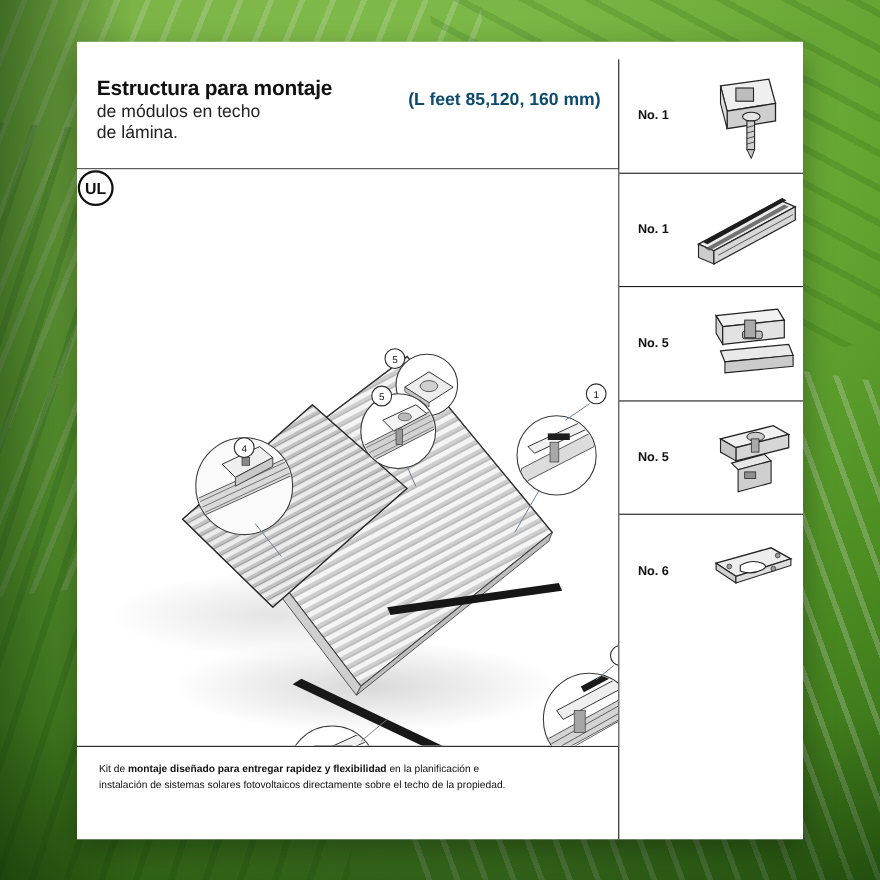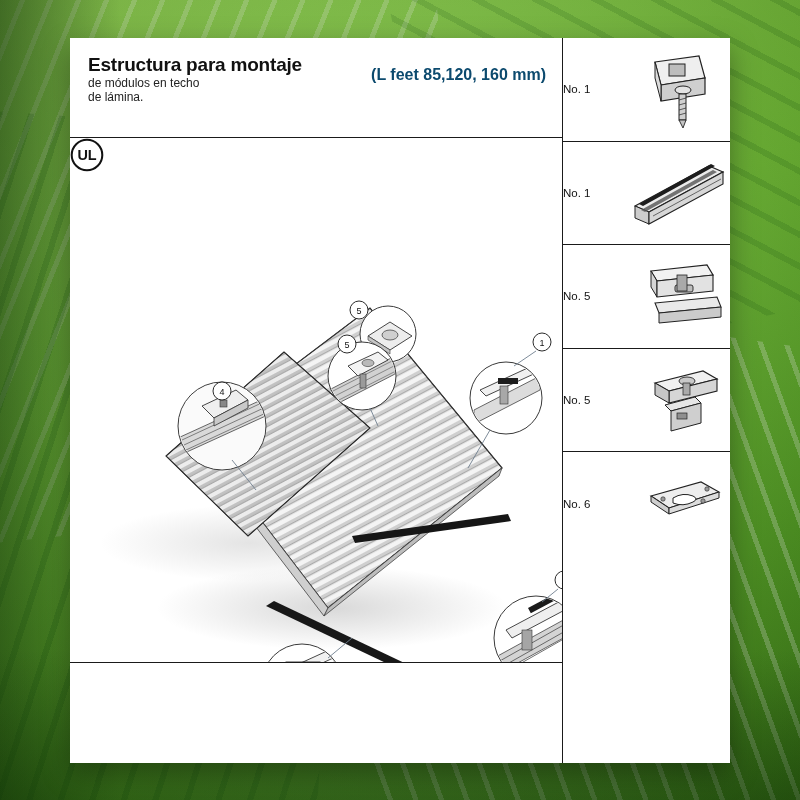--- a/index.html
+++ b/index.html
@@ -56,34 +56,34 @@
     position:absolute;left:0;bottom:0;width:800px;height:150px;
     background:linear-gradient(0deg,rgba(20,60,10,.45),rgba(20,60,10,0));
   }
 
   
   .sheet{
     position:absolute;left:70px;top:38px;width:660px;height:725px;
     background:#ffffff;
     box-shadow:0 10px 26px rgba(0,0,0,.35);
   }
-  .sheet-inner{position:absolute;inset:0;display:flex;}
+  .sheet-inner{position:absolute;inset:0;display:flex;margin-top:16px;}
   .left-col{width:492px;height:100%;position:relative;border-right:1px solid #1a1a1a;}
   .right-col{flex:1;height:100%;position:relative;}
 
   
   .header{
     position:relative;height:100px;border-bottom:1px solid #1a1a1a;
     padding:16px 18px 0 18px;box-sizing:border-box;
   }
   .title-main{
     font-size:19px;font-weight:bold;color:#111;line-height:1.15;letter-spacing:-.2px;
   }
   .title-sub{
-    font-size:12px;color:#222;line-height:1.2;font-weight:400;
+    font-size:16px;color:#222;line-height:1.2;font-weight:400;
   }
   .feet-label{
     position:absolute;right:16px;top:28px;font-size:16px;font-weight:bold;color:#0c4a6e;
   }
 
   
   .diagram{position:relative;height:524px;border-bottom:1px solid #1a1a1a;overflow:hidden;background:#fff;}
   .diagram svg{position:absolute;left:0;top:0;}
 
   
@@ -93,21 +93,21 @@
   }
   .foot b{font-weight:bold;}
 
   
   .part{
     position:relative;height:103.6px;border-bottom:1px solid #1a1a1a;
     display:flex;align-items:center;box-sizing:border-box;
   }
   .part:last-child{border-bottom:none;}
   .part .lbl{
-    width:62px;flex:none;font-size:11.5px;font-weight:normal;color:#111;
+    width:62px;flex:none;text-align:center;font-size:11.5px;font-weight:bold;color:#111;
   }
   .part .pic{flex:1;height:100%;position:relative;}
   .part .pic svg{position:absolute;left:0;top:0;}
 
   
   .ul-mark{position:absolute;right:22px;bottom:16px;width:34px;height:34px;}
 </style>
 </head>
 <body>
 
@@ -314,20 +314,24 @@
           <text x="404" y="565" text-anchor="middle" font-size="9" font-family="Liberation Sans, sans-serif" fill="#111">2</text>
         </g>
       </svg>
 
       <svg class="ul-mark" viewBox="0 0 40 40">
         <circle cx="20" cy="20" r="18" fill="none" stroke="#111" stroke-width="2.4"></circle>
         <text x="20" y="26" text-anchor="middle" font-size="17" font-weight="bold" font-family="Liberation Sans, sans-serif" fill="#111">UL</text>
       </svg>
     </div>
 
+    <div class="foot">
+      <span>Kit de </span><b>montaje diseñado para entregar rapidez y flexibilidad</b><span> en la planificación e</span><br>
+      <span>instalación de sistemas solares fotovoltaicos directamente sobre el techo de la propiedad.</span>
+    </div>
   </div>
 
   <div class="right-col">
 
     <div class="part">
       <div class="lbl">No. 1</div>
       <div class="pic">
         <svg width="106" height="104" viewBox="0 0 106 104" xmlns="http://www.w3.org/2000/svg">
           <polygon points="30,24 74,18 80,40 36,47" fill="#efefef" stroke="#222" stroke-width="1.2"></polygon>
           <polygon points="36,47 80,40 80,56 36,63" fill="#cfcfcf" stroke="#222" stroke-width="1.2"></polygon>

